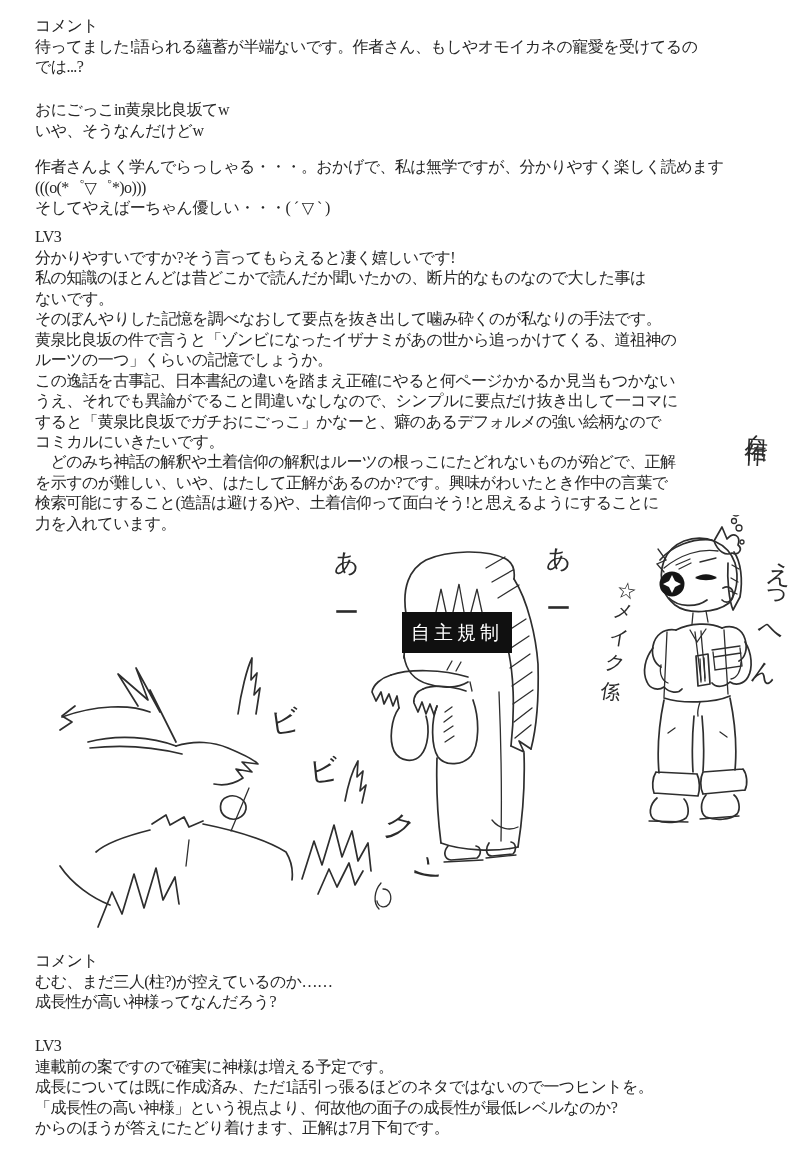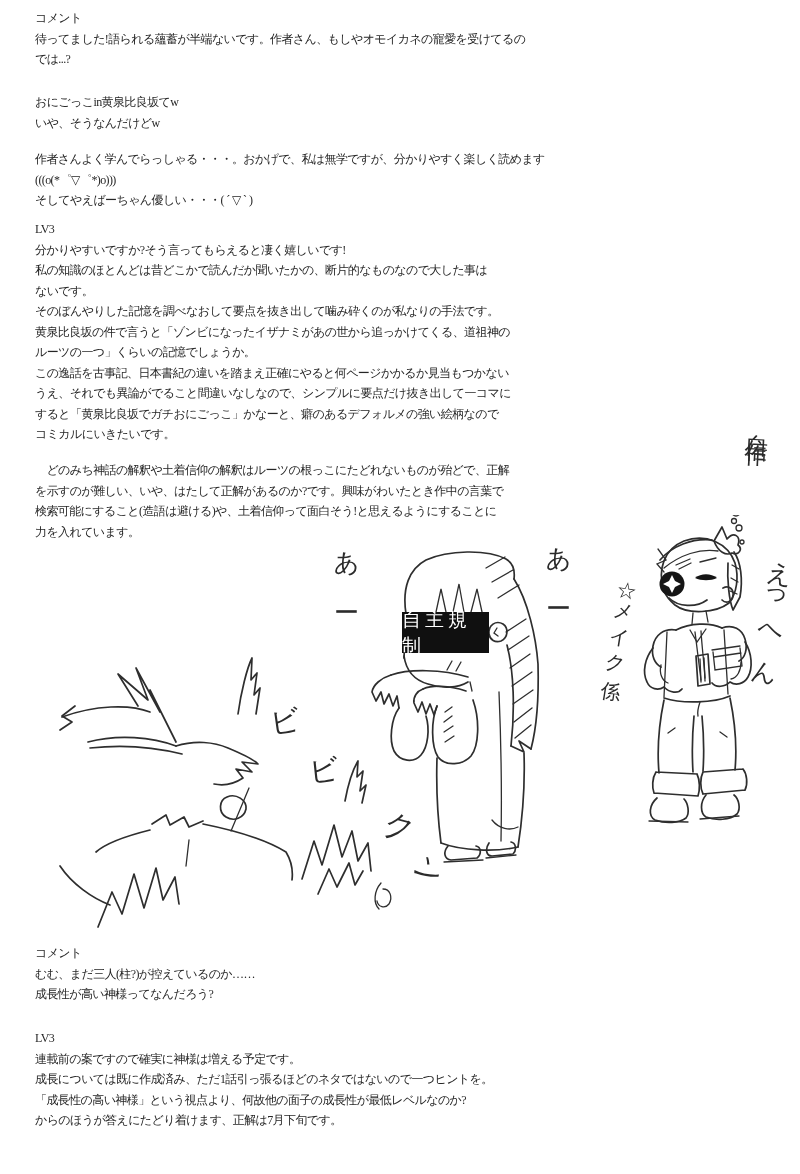--- a/index.html
+++ b/index.html
@@ -4,28 +4,28 @@
 <title>Scanned comment page</title>
 <style>
   html,body{margin:0;padding:0;background:#e8e8e8;}
   .page{
     position:relative;width:800px;height:1174px;background:#ffffff;
     font-family:"Liberation Serif","DejaVu Serif",serif;
     color:#222;overflow:hidden;
   }
   .block{
     position:absolute;left:35px;
-    font-size:12px;line-height:20.5px;letter-spacing:-0.6px;
-    white-space:pre-line;color:#262626;
+    font-size:16px;line-height:20.5px;letter-spacing:-0.6px;
+    white-space:pre-line;color:#262626;margin-top:8px;
   }
   .sketch-svg{position:absolute;left:0;top:515px;width:800px;height:430px;}
   .sk{fill:none;stroke:#2e2e2e;stroke-width:1.7;stroke-linecap:round;stroke-linejoin:round;}
   .sk-thin{fill:none;stroke:#2e2e2e;stroke-width:1.3;stroke-linecap:round;}
   .censor{
-    position:absolute;left:402px;top:612px;width:87px;height:41px;
+    position:absolute;left:402px;top:612px;width:110px;height:41px;
     background:#101010;color:#fff;display:flex;align-items:center;justify-content:center;
     font-size:19px;letter-spacing:4px;z-index:4;
   }
   .vtext{
     position:absolute;writing-mode:vertical-rl;text-orientation:mixed;
     color:#2b2b2b;z-index:3;
   }
   .sfx{position:absolute;color:#2b2b2b;z-index:3;}
   .bubble-text{left:742px;top:416px;font-size:23px;letter-spacing:5px;transform:rotate(3deg);}
   .boast{left:757px;top:544px;font-size:25px;letter-spacing:5px;transform:rotate(9deg);}
@@ -54,21 +54,21 @@
 分かりやすいですか?そう言ってもらえると凄く嬉しいです!
 私の知識のほとんどは昔どこかで読んだか聞いたかの、断片的なものなので大した事は
 ないです。
 そのぼんやりした記憶を調べなおして要点を抜き出して噛み砕くのが私なりの手法です。
 黄泉比良坂の件で言うと「ゾンビになったイザナミがあの世から追っかけてくる、道祖神の
 ルーツの一つ」くらいの記憶でしょうか。
 この逸話を古事記、日本書紀の違いを踏まえ正確にやると何ページかかるか見当もつかない
 うえ、それでも異論がでること間違いなしなので、シンプルに要点だけ抜き出して一コマに
 すると「黄泉比良坂でガチおにごっこ」かなーと、癖のあるデフォルメの強い絵柄なので
 コミカルにいきたいです。</div>
-  <div class="block" style="top:460px">　どのみち神話の解釈や土着信仰の解釈はルーツの根っこにたどれないものが殆どで、正解
+  <div class="block" style="top:444px">　どのみち神話の解釈や土着信仰の解釈はルーツの根っこにたどれないものが殆どで、正解
 を示すのが難しい、いや、はたして正解があるのか?です。興味がわいたとき作中の言葉で
 検索可能にすること(造語は避ける)や、土着信仰って面白そう!と思えるようにすることに
 力を入れています。</div>
   <div class="block" style="top:943px">コメント
 むむ、まだ三人(柱?)が控えているのか……
 成長性が高い神様ってなんだろう?</div>
   <div class="block" style="top:1028px">LV3
 連載前の案ですので確実に神様は増える予定です。
 成長については既に作成済み、ただ1話引っ張るほどのネタではないので一つヒントを。
 「成長性の高い神様」という視点より、何故他の面子の成長性が最低レベルなのか?

